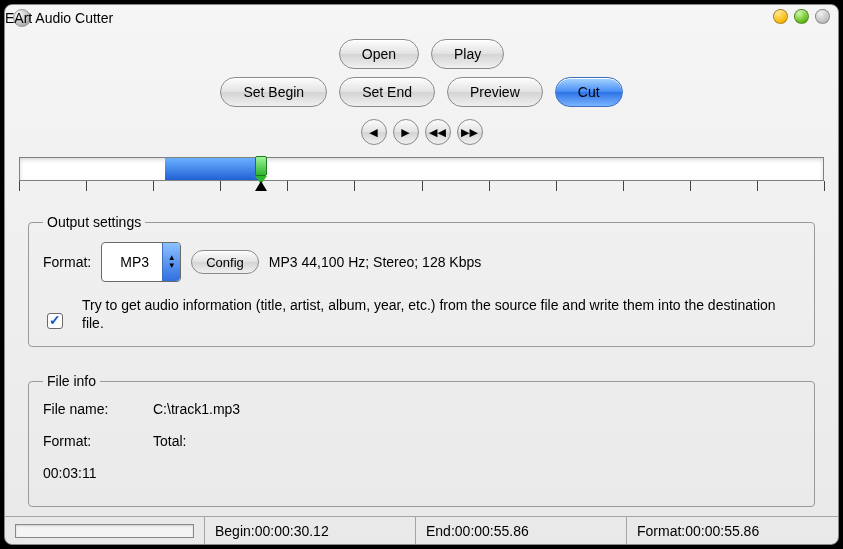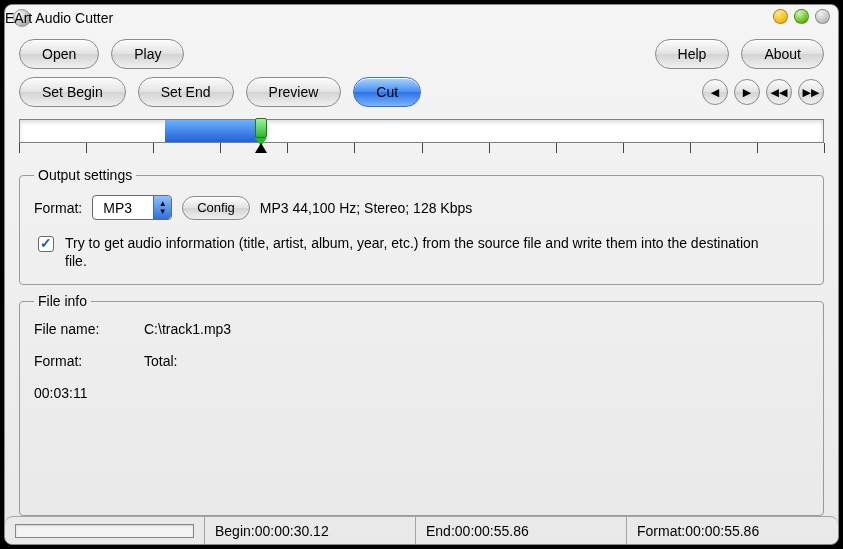--- a/index.html
+++ b/index.html
@@ -54,21 +54,21 @@
 
   .content {
     flex: 1;
     padding: 8px 14px 0 14px;
     display: flex;
     flex-direction: column;
     gap: 8px;
   }
 
   .row { display: flex; align-items: center; gap: 12px; }
-  .row.spread { justify-content: space-between; }
+  .row.spread { justify-content: space-between; flex-direction: column; }
 
   .pill-btn {
     height: 30px;
     padding: 0 22px;
     border-radius: 15px;
     border: 1px solid #8a8a8a;
     background: linear-gradient(#fdfdfd, #e3e3e3 48%, #d4d4d4 52%, #f0f0f0);
     font-size: 14px;
     cursor: pointer;
     display: inline-flex; align-items: center; justify-content: center;
@@ -127,63 +127,62 @@
     border-left: 6px solid transparent;
     border-right: 6px solid transparent;
     border-bottom: 10px solid #000;
     transform: translateX(-50%);
   }
 
   fieldset.group {
     border: 1px solid #9a9a9a;
     border-radius: 4px;
     padding: 12px 14px 14px 14px;
-    margin: 0;
+    margin: 9px;
   }
   fieldset.group > legend { padding: 0 4px; font-size: 14px; }
 
   .format-row { display: flex; align-items: center; gap: 10px; font-size: 14px; }
   .aqua-select {
-    height: 25px; width: 80px;
+    height: 40px; width: 80px;
     border: 1px solid #6a6a6a; border-radius: 4px;
     background: #fff;
     display: inline-flex; align-items: center; position: relative;
-    padding-left: 10px; font-size: 14px;
+    padding-left: 18px; font-size: 14px;
     cursor: pointer;
   }
   .aqua-select .stepper {
     position: absolute; right: 0; top: 0; bottom: 0; width: 18px;
     background: linear-gradient(#8cc1ff,#2f6fe0);
     border-left: 1px solid #3c6fc0;
     border-radius: 0 4px 4px 0;
     display: flex; flex-direction: column; align-items: center; justify-content: center;
     color: #000; font-size: 8px; line-height: 8px;
   }
   .small-pill { height: 24px; padding: 0 14px; font-size: 13px; }
 
-  .check-row { display: flex; align-items: flex-start; gap: 8px; margin-top: 14px; font-size: 14px; line-height: 1.3; }
+  .check-row { display: flex; align-items: flex-end; gap: 16px; margin-top: 14px; font-size: 14px; line-height: 1.3; }
   .aqua-check {
     appearance: none; width: 16px; height: 16px; border: 1px solid #6a6a6a; border-radius: 3px;
     background: #fff; position: relative; cursor: pointer; flex-shrink: 0; margin-top: 2px;
   }
   .aqua-check:checked::after {
     content: "✓"; position: absolute; left: 1px; top: -2px; color: #1859c4; font-weight: bold; font-size: 14px;
   }
 
   .fileinfo-grid {
     display: grid; grid-template-columns: 110px 1fr; row-gap: 16px; font-size: 14px;
   }
 
   .statusbar {
     height: 28px;
     display: grid;
     grid-template-columns: 200px 1fr 1fr 1fr;
     border-top: 1px solid #a5a5a5;
     font-size: 14px;
-    border-radius: 8px;
   }
   .statusbar > div {
     display: flex; align-items: center; padding: 0 10px;
     border-right: 1px solid #a5a5a5;
   }
   .statusbar > div:last-child { border-right: none; }
   .statusbar .progress-cell { padding: 6px 10px; }
   .prog {
     height: 14px; width: 100%; border: 1px solid #888; background: #f4f4f4;
     box-shadow: inset 0 1px 2px rgba(0,0,0,.15);
@@ -203,24 +202,20 @@
       <div class="ball gray"></div>
     </div>
   </div>
 
   <div class="content">
 
     <div class="row spread">
       <div class="row">
         <button class="pill-btn">Open</button>
         <button class="pill-btn">Play</button>
-      </div>
-      <div class="row">
-        <button class="pill-btn">Help</button>
-        <button class="pill-btn">About</button>
       </div>
     </div>
 
     <div class="row spread">
       <div class="row">
         <button class="pill-btn">Set Begin</button>
         <button class="pill-btn">Set End</button>
         <button class="pill-btn">Preview</button>
         <button class="pill-btn primary">Cut</button>
       </div>

